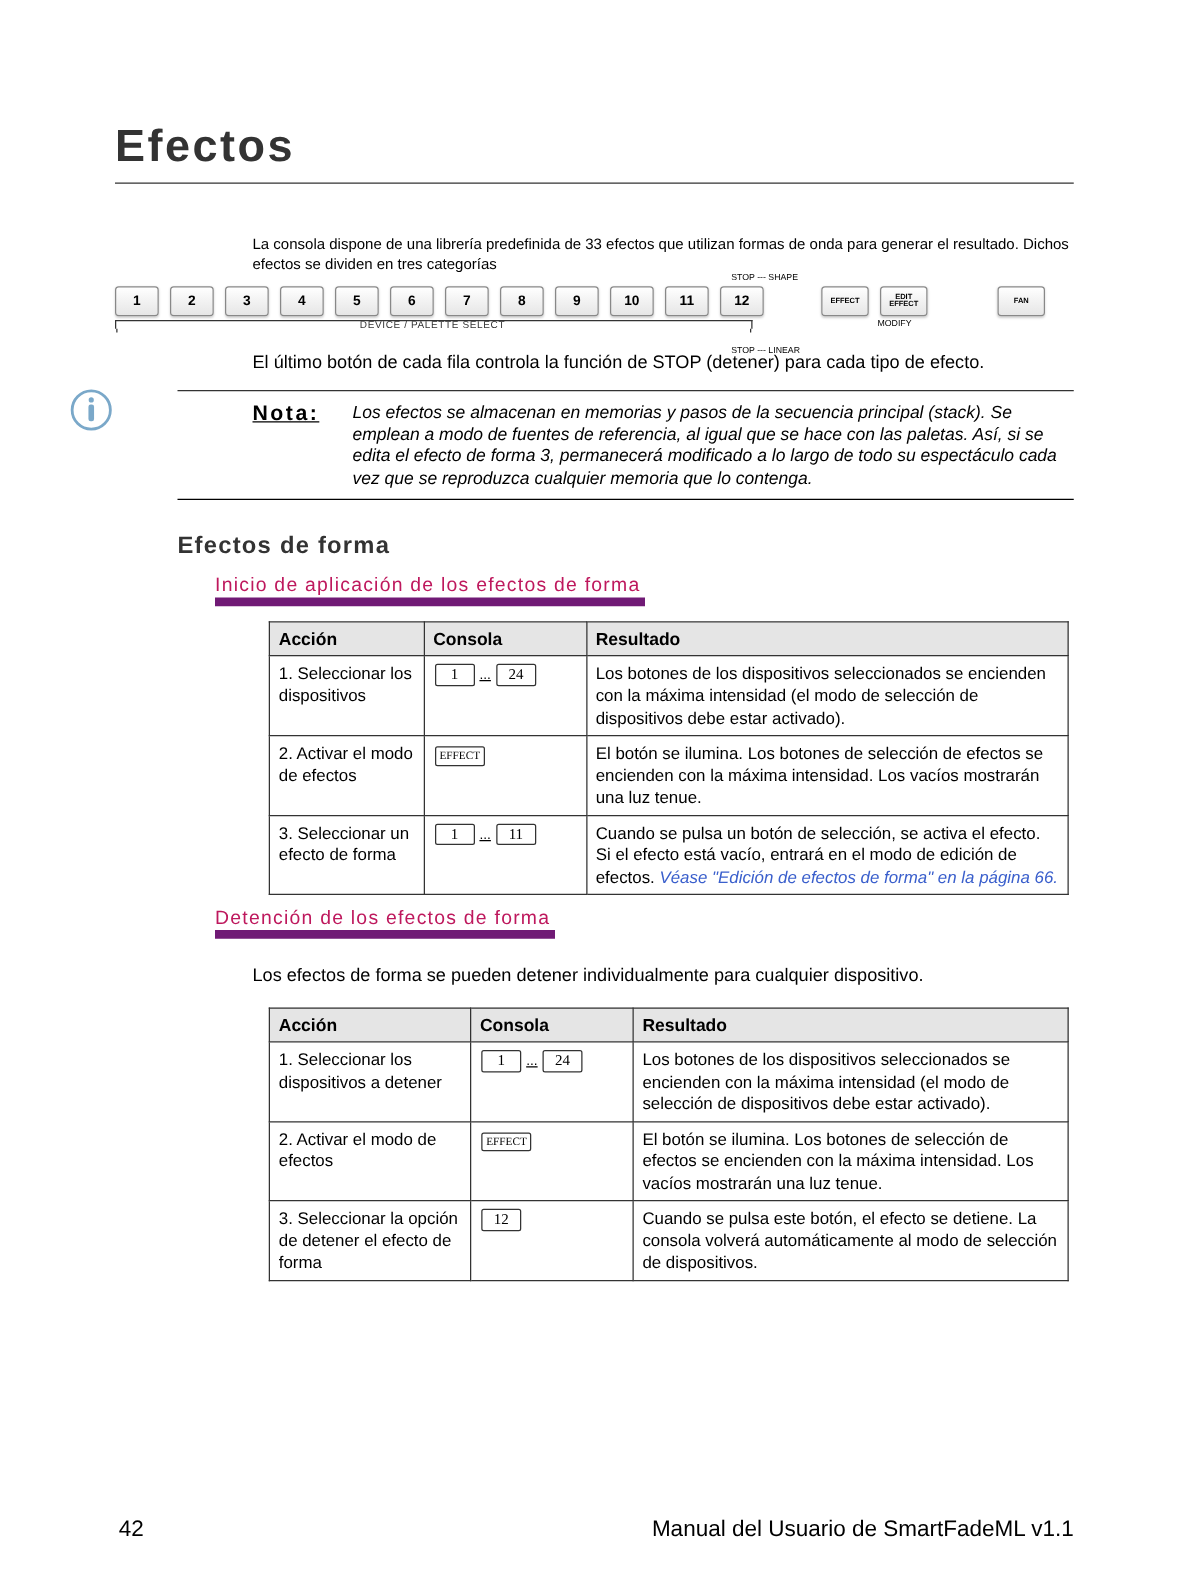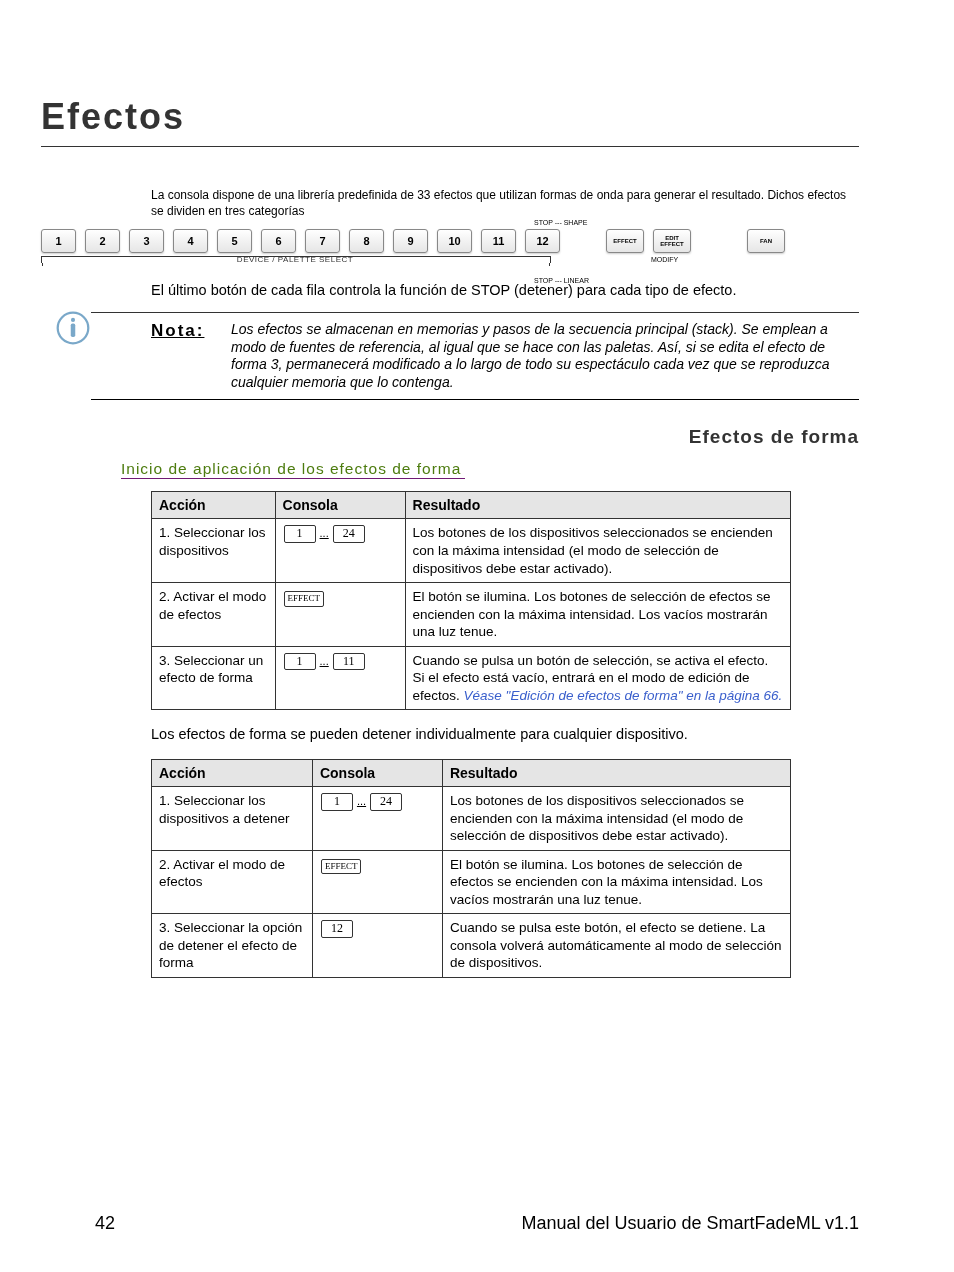--- a/index.html
+++ b/index.html
@@ -1,17 +1,17 @@
 <!DOCTYPE html>
 <html><head>
 <meta charset="utf-8">
 <style>
 @page { size: 954px 1272px; margin: 0; }
 body { width: 954px; height: 1272px; margin: 0; background: #fff; font-family: Arial, Helvetica, sans-serif; color: #000; position: relative; }
-.page { padding: 72px 95px 0 41px; }
+.page { padding: 72px 95px 0 92px; }
 .title { font-size: 36px; letter-spacing: 2px; color: #333; border-bottom: 1.5px solid #333; padding-bottom: 8px; margin-bottom: 40px; }
 .content-col { margin-left: 110px; }
 .intro { font-size: 12px; line-height: 1.35; margin-bottom: 10px; }
 ul.bul { list-style: none; padding: 0; margin: 4px 0 14px 0; }
 ul.bul li { font-size: 14.5px; line-height: 1.6; padding-left: 20px; position: relative; }
 ul.bul li::before { content: "•"; position: absolute; left: 4px; }
 ul.bul b { font-style: italic; font-weight: bold; }
 .diagram { margin: 6px 0 16px 0; width: 750px; }
 .diag-rows { position: relative; }
 .btn-row { display: flex; gap: 9px; align-items: center; }
@@ -21,24 +21,24 @@
 .diag-top-label { font-size: 7px; position: absolute; }
 .bracket { border-top: 1px solid #333; border-left: 1px solid #333; border-right: 1px solid #333; height: 6px; position: relative; margin-top: 3px; }
 .bracket::before, .bracket::after { content:""; position:absolute; width:1px; height:3px; background:#333; bottom:-3px; }
 .bracket::before{left:0} .bracket::after{right:0}
 .stop-lbl { font-size: 14.5px; margin: 18px 0 14px 0; }
 .note-row { display: flex; gap: 10px; border-top: 1px solid #333; border-bottom: 1px solid #000000; padding: 8px 0; margin-left: -60px; }
 .info-icon { position: absolute; left: 55px; width: 36px; height: 36px; }
 .info-icon svg { width: 36px; height: 36px; }
 .note-label { font-size: 17px; font-weight: bold; letter-spacing: 2px; text-decoration: underline; flex: 0 0 70px; padding-left: 60px; }
 .note-text { font-size: 14px; font-style: italic; line-height: 1.25; flex: 1; }
-.section-h2 { font-size: 19px; font-weight: bold; letter-spacing: 1px; color: #333; margin: 26px 0 2px -60px; text-align: right; }
-.section-h3 { font-size: 15.5px; letter-spacing: 1px; color: #4d7c0f; border-bottom: 1px solid #701a75; display: inline-block; margin: 10px 0 6px -30px; padding-right: 4px; }
+.section-h2 { font-size: 19px; font-weight: bold; letter-spacing: 1px; color: #333; margin: 26px 0 2px -60px; }
+.section-h3 { font-size: 15.5px; letter-spacing: 1px; color: #be185d; border-bottom: 7px solid #701a75; display: inline-block; margin: 10px 0 6px -30px; padding-right: 4px; }
 .body-text { font-size: 14.5px; line-height: 1.35; }
-table.actions { border-collapse: collapse; width: 640px; margin-top: 6px; margin-left: 0; }
+table.actions { border-collapse: collapse; width: 640px; margin-top: 6px; margin-left: 13px; }
 table.actions th { background: #e5e5e5; font-weight: bold; font-size: 14px; text-align: left; padding: 5px 7px; border: 1px solid #333; }
 table.actions td { font-size: 13.5px; padding: 5px 7px; border: 1px solid #333; vertical-align: top; line-height: 1.3; }
 table.actions td.console { text-align: left; width: 115px; text-decoration: underline; }
 .kbtn { display: inline-block; min-width: 22px; text-align: center; border: 1px solid #333; border-radius: 2px; padding: 0 4px; font-size: 12px; font-family: "Times New Roman", serif; background: #fff; margin: 0 1px; }
 .kbtn.sm { font-size: 9px; padding: 1px 3px; }
 .dots { padding: 0 3px; font-size: 11px; }
 .link { color: #3a5fcc; font-style: italic; }
 .footer { position: absolute; bottom: 38px; left: 95px; right: 95px; display: flex; justify-content: space-between; font-size: 18px; }
 </style>
 </head>
@@ -123,20 +123,21 @@
             <td>El botón se ilumina. Los botones de selección de efectos se encienden con la máxima intensidad. Los vacíos mostrarán una luz tenue.</td>
           </tr>
           <tr>
             <td>3. Seleccionar un efecto de forma</td>
             <td class="console"><span class="kbtn">1</span><span class="dots">...</span><span class="kbtn">11</span></td>
             <td>Cuando se pulsa un botón de selección, se activa el efecto. Si el efecto está vacío, entrará en el modo de edición de efectos. <span class="link">Véase "Edición de efectos de forma" en la página  66.</span></td>
           </tr>
         </tbody>
     </table>
 
+    <div class="section-h3">Detención de los efectos de forma</div>
     <p class="body-text">Los efectos de forma se pueden detener individualmente para cualquier dispositivo.</p>
     <table class="actions">
       <thead>
           <tr>
         <th>Acción</th>
         <th>Consola</th>
         <th>Resultado</th>
       </tr>
         </thead>
       <tbody id="stop-body">

